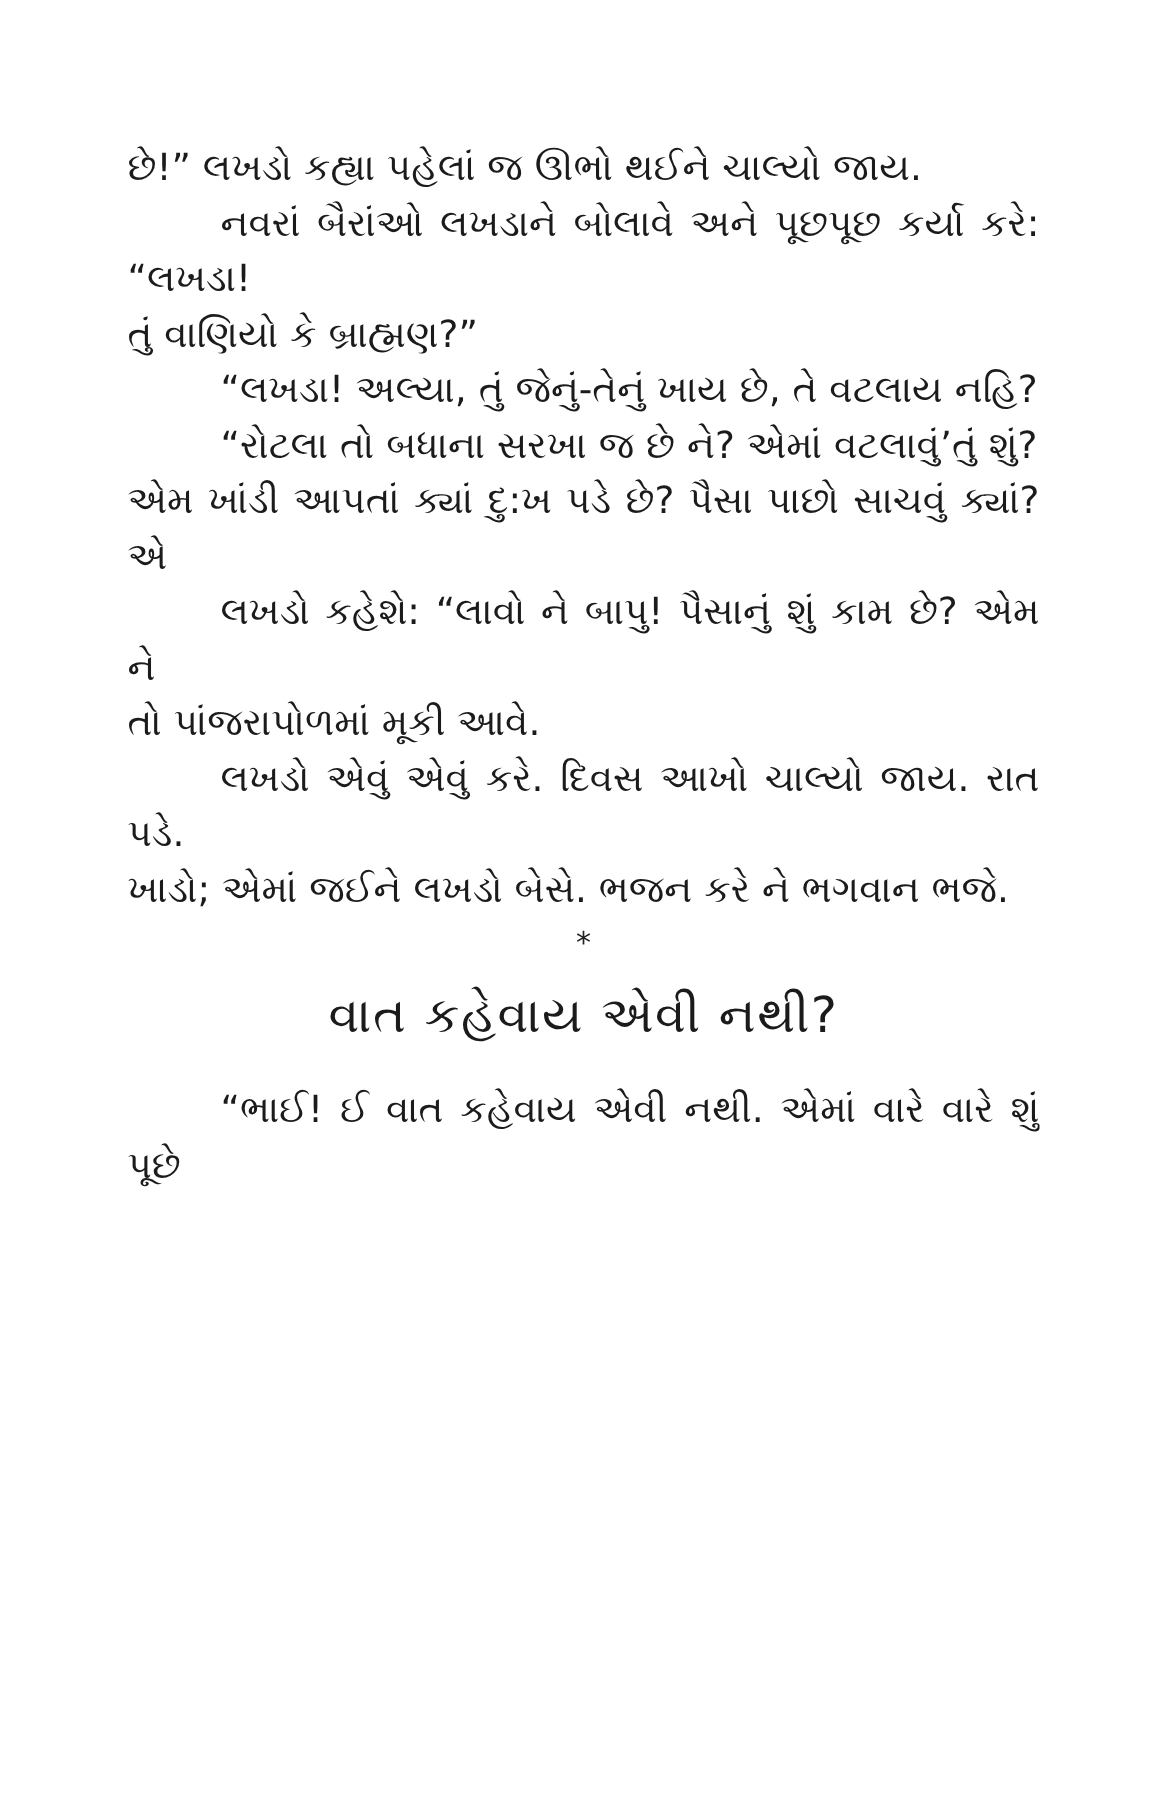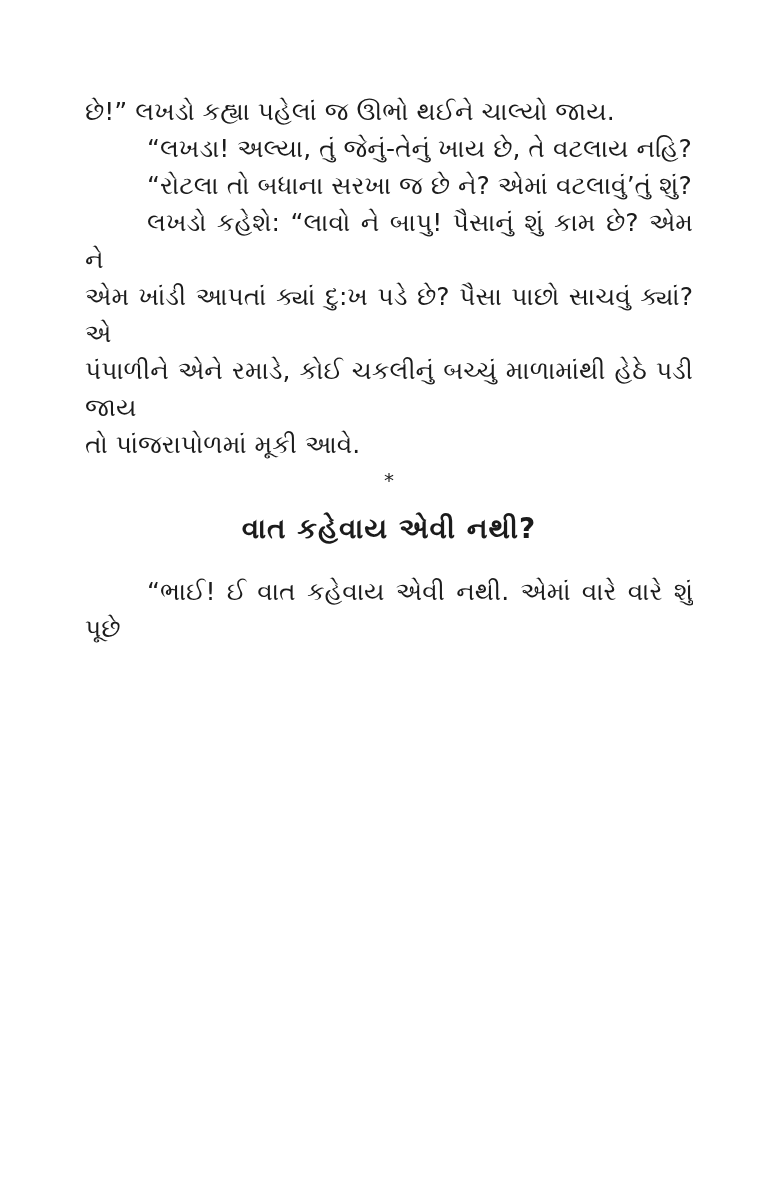--- a/index.html
+++ b/index.html
@@ -40,22 +40,22 @@
   .separator {
     text-align: center;
     font-size: 20px;
     line-height: 30px;
     margin-top: 2px;
     color: #222;
   }
 
   .section-heading {
     text-align: center;
-    font-weight: bold;
-    font-size: 28px;
+    font-weight: normal;
+    font-size: 33px;
     line-height: 36px;
     margin: 16px 0 26px 0;
     letter-spacing: 1px;
   }
 
   .nav-arrow {
     position: absolute;
     left: 371px;
     top: 1126px;
     width: 0;
@@ -71,34 +71,39 @@
 
 <div class="page">
 
   <div class="text-block">
 
     <div>
         <div class="para">
           <div class="line">છે!” લખડો કહ્યા પહેલાં જ ઊભો થઈને ચાલ્યો જાય.</div>
         </div>
         <div class="para">
+          <div class="line indent fill">નવરાં બૈરાંઓ લખડાને બોલાવે અને પૂછપૂછ કર્યા કરે: “લખડા!</div>
+          <div class="line">તું વાણિયો કે બ્રાહ્મણ?”</div>
+        </div>
+        <div class="para">
           <div class="line indent">“લખડા! અલ્યા, તું જેનું-તેનું ખાય છે, તે વટલાય નહિ?”</div>
         </div>
         <div class="para">
           <div class="line indent">“રોટલા તો બધાના સરખા જ છે ને? એમાં વટલાવું’તું શું?”</div>
         </div>
         <div class="para">
+          <div class="line fill">એમ ખાંડી આપતાં ક્યાં દુ:ખ પડે છે? પૈસા પાછો સાચવું ક્યાં? એ</div>
           <div class="line indent fill">લખડો કહેશે: “લાવો ને બાપુ! પૈસાનું શું કામ છે? એમ ને</div>
-          <div class="line fill">એમ ખાંડી આપતાં ક્યાં દુ:ખ પડે છે? પૈસા પાછો સાચવું ક્યાં? એ</div>
         </div>
         <div class="para">
-          <div class="line fill">પંપાળીને એને રમાડે, કોઈ ચકલીનું બચ્ચું માળામાંથી હેઠે પડી જાય</div>
           <div class="line">તો પાંજરાપોળમાં મૂકી આવે.</div>
         </div>
         <div class="para">
+          <div class="line indent fill">લખડો એવું એવું કરે. દિવસ આખો ચાલ્યો જાય. રાત પડે.</div>
+          <div class="line">ખાડો; એમાં જઈને લખડો બેસે. ભજન કરે ને ભગવાન ભજે.</div>
         </div>
       </div>
 
     <div class="separator">*</div>
 
     <div class="section-heading">વાત કહેવાય એવી નથી?</div>
 
     <div>
         <div class="para">
           <div class="line indent fill">“ભાઈ! ઈ વાત કહેવાય એવી નથી. એમાં વારે વારે શું પૂછે</div>

